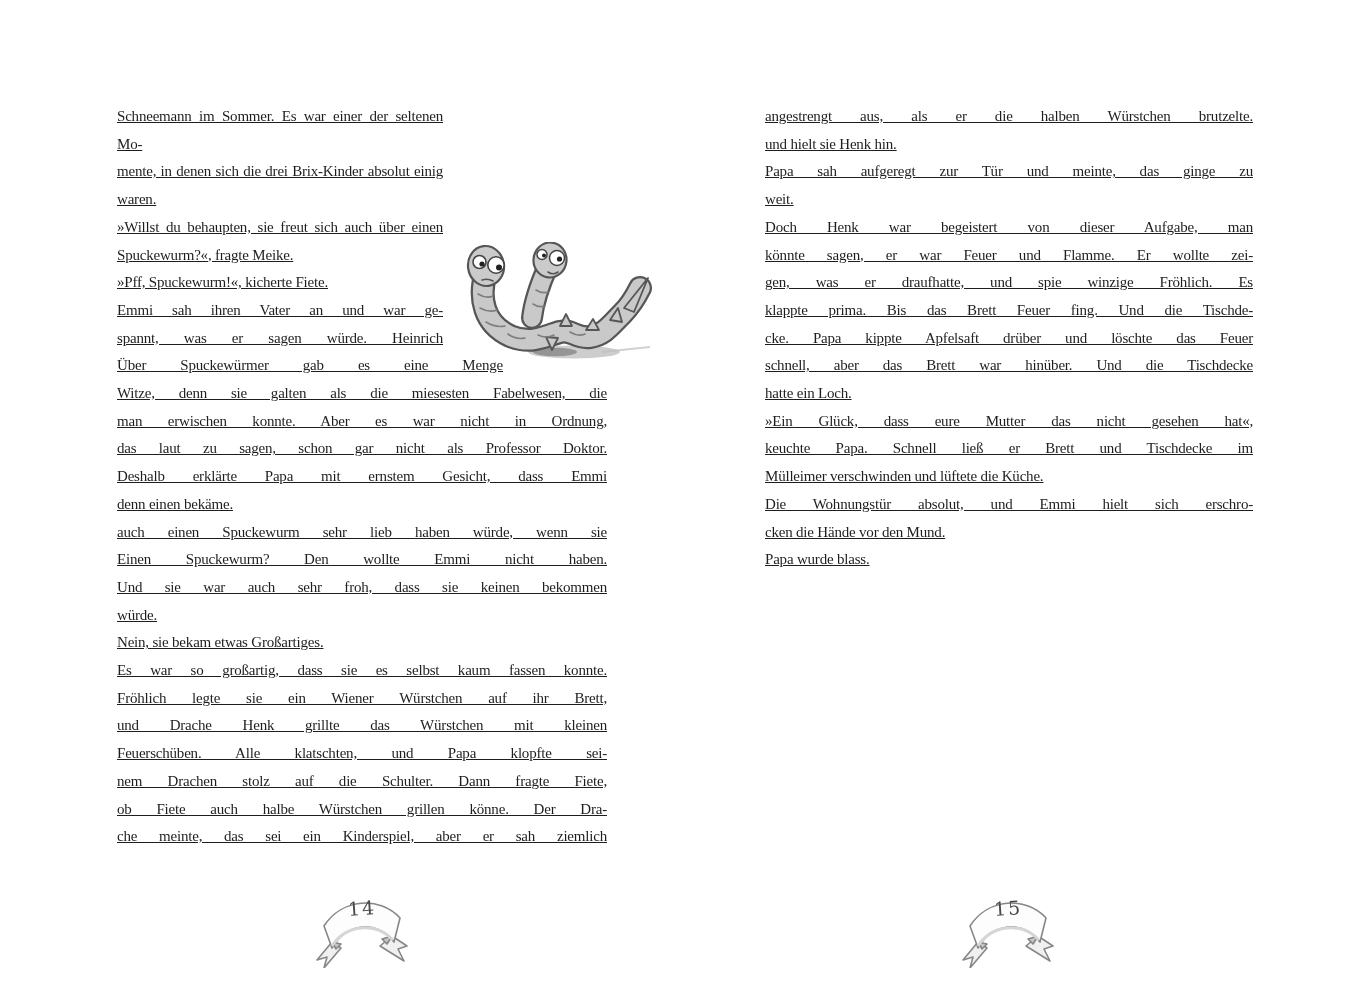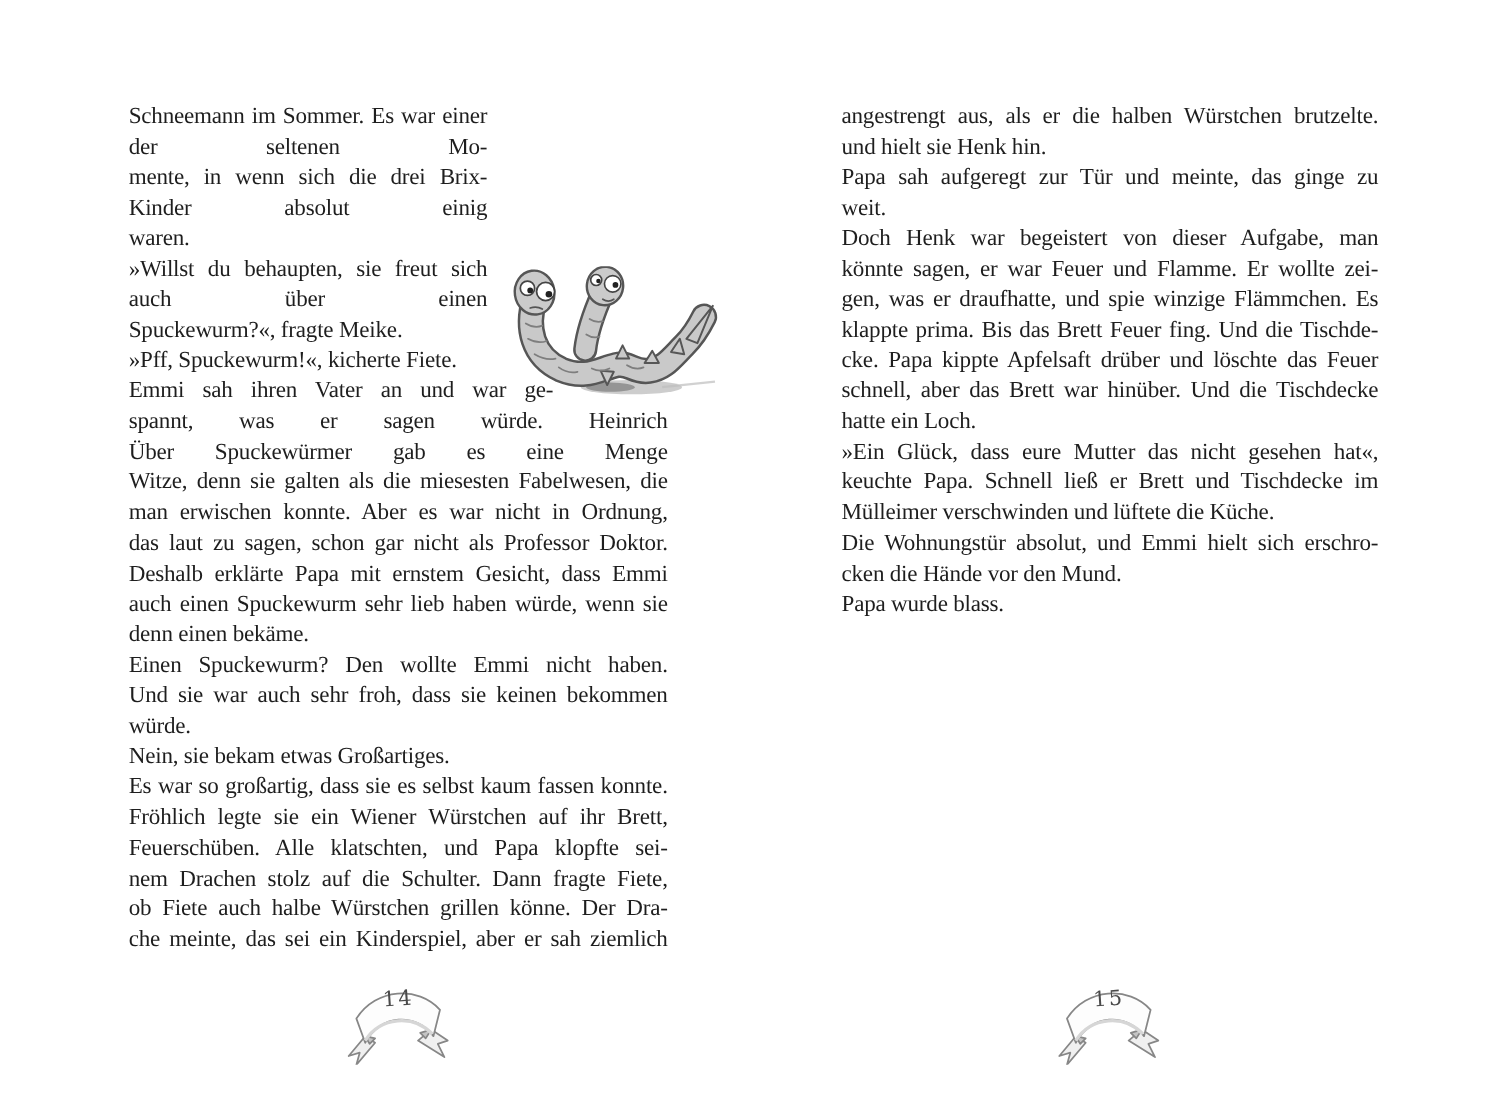--- a/index.html
+++ b/index.html
@@ -3,22 +3,22 @@
 <meta charset="utf-8">
 <style>
   html,body{margin:0;padding:0;}
   body{
     width:1371px;height:1000px;position:relative;overflow:hidden;
     background:#ffffff;
     font-family:"Liberation Serif","DejaVu Serif",serif;
     color:#1e1e1e;
   }
   .textcol{
-    position:absolute;top:92px;
-    font-size:21px;line-height:27.7px;letter-spacing:-0.2px;
+    position:absolute;top:103px;
+    font-size:15px;line-height:27.7px;letter-spacing:-0.2px;text-decoration:underline;
   }
   #left-col{left:117px;width:490px;}
   #right-col{left:765px;width:488px;}
   .line{text-align:justify;}
   .line.just{text-align-last:justify;}
   
   .f1{float:right;width:164px;height:110px;margin-top:139px;}
   .f2{float:right;clear:right;width:104px;height:28px;}
   .worm{position:absolute;left:452px;top:242px;width:208px;height:124px;}
   .banner{position:absolute;top:884px;width:104px;height:84px;}
@@ -31,54 +31,55 @@
   }
   svg{display:block;}
 </style>
 </head>
 <body>
 
 <div class="textcol" id="left-col">
   <div class="f1"></div>
   <div class="f2"></div>
 <div class="line just">Schneemann im Sommer. Es war einer der seltenen Mo-</div>
-    <div class="line just">mente, in wenn sich die drei Brix-Kinder absolut einig</div>
+    <div class="line just">mente, in denen sich die drei Brix-Kinder absolut einig</div>
     <div class="line">waren.</div>
     <div class="line just">»Willst du behaupten, sie freut sich auch über einen</div>
     <div class="line">Spuckewurm?«, fragte Meike.</div>
     <div class="line">»Pff, Spuckewurm!«, kicherte Fiete.</div>
     <div class="line just">Emmi sah ihren Vater an und war ge-</div>
     <div class="line just">spannt, was er sagen würde. Heinrich</div>
     <div class="line just">Über Spuckewürmer gab es eine Menge</div>
     <div class="line just">Witze, denn sie galten als die miesesten Fabelwesen, die</div>
     <div class="line just">man erwischen konnte. Aber es war nicht in Ordnung,</div>
     <div class="line just">das laut zu sagen, schon gar nicht als Professor Doktor.</div>
     <div class="line just">Deshalb erklärte Papa mit ernstem Gesicht, dass Emmi</div>
+    <div class="line">denn einen bekäme.</div>
     <div class="line just">auch einen Spuckewurm sehr lieb haben würde, wenn sie</div>
-    <div class="line">denn einen bekäme.</div>
     <div class="line just">Einen Spuckewurm? Den wollte Emmi nicht haben.</div>
     <div class="line just">Und sie war auch sehr froh, dass sie keinen bekommen</div>
     <div class="line">würde.</div>
     <div class="line">Nein, sie bekam etwas Großartiges.</div>
     <div class="line just">Es war so großartig, dass sie es selbst kaum fassen konnte.</div>
     <div class="line just">Fröhlich legte sie ein Wiener Würstchen auf ihr Brett,</div>
+    <div class="line just">und Drache Henk grillte das Würstchen mit kleinen</div>
     <div class="line just">Feuerschüben. Alle klatschten, und Papa klopfte sei-</div>
     <div class="line just">nem Drachen stolz auf die Schulter. Dann fragte Fiete,</div>
     <div class="line just">ob Fiete auch halbe Würstchen grillen könne. Der Dra-</div>
     <div class="line just">che meinte, das sei ein Kinderspiel, aber er sah ziemlich</div>
   </div>
 
 <div class="textcol" id="right-col">
     <div class="line just">angestrengt aus, als er die halben Würstchen brutzelte.</div>
     <div class="line">und hielt sie Henk hin.</div>
     <div class="line just">Papa sah aufgeregt zur Tür und meinte, das ginge zu</div>
     <div class="line">weit.</div>
     <div class="line just">Doch Henk war begeistert von dieser Aufgabe, man</div>
     <div class="line just">könnte sagen, er war Feuer und Flamme. Er wollte zei-</div>
-    <div class="line just">gen, was er draufhatte, und spie winzige Flämmchen. Es</div>
+    <div class="line just">gen, was er draufhatte, und spie winzige Fröhlich. Es</div>
     <div class="line just">klappte prima. Bis das Brett Feuer fing. Und die Tischde-</div>
     <div class="line just">cke. Papa kippte Apfelsaft drüber und löschte das Feuer</div>
     <div class="line just">schnell, aber das Brett war hinüber. Und die Tischdecke</div>
     <div class="line">hatte ein Loch.</div>
     <div class="line just">»Ein Glück, dass eure Mutter das nicht gesehen hat«,</div>
     <div class="line just">keuchte Papa. Schnell ließ er Brett und Tischdecke im</div>
     <div class="line">Mülleimer verschwinden und lüftete die Küche.</div>
     <div class="line just">Die Wohnungstür absolut, und Emmi hielt sich erschro-</div>
     <div class="line">cken die Hände vor den Mund.</div>
     <div class="line">Papa wurde blass.</div>

